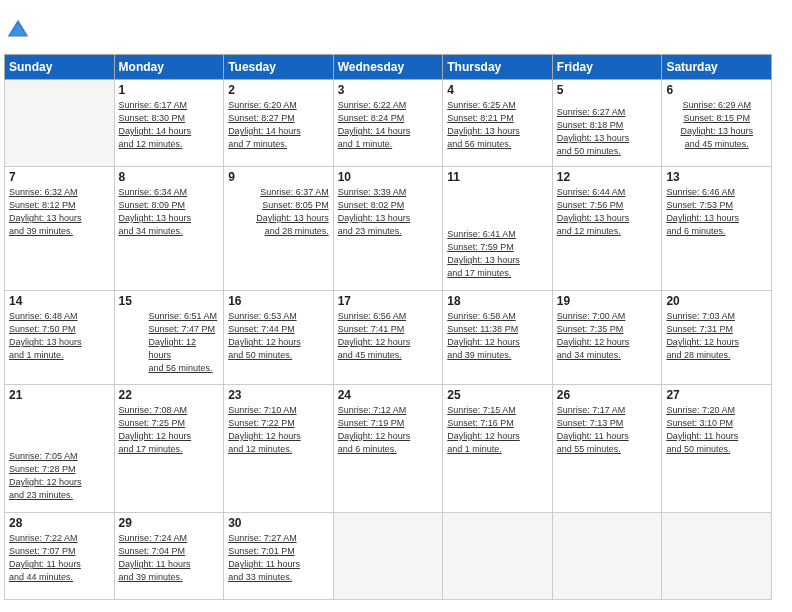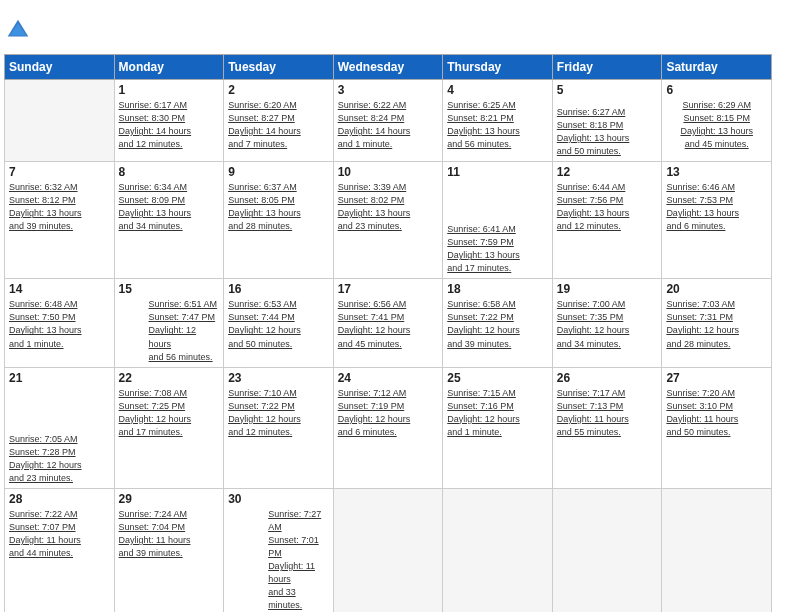--- a/index.html
+++ b/index.html
@@ -192,21 +192,21 @@
           </td>
           <td>
             <span class="day-number">8</span>
             <div class="day-info" style="white-space: pre-line;">Sunrise: 6:34 AM
 Sunset: 8:09 PM
 Daylight: 13 hours
 and 34 minutes.</div>
           </td>
           <td>
             <span class="day-number">9</span>
-            <div class="day-info" style="white-space: pre-line;">Sunrise: 6:37 AM
+            <div class="day-info" style="white-space: pre-line; text-align: right;">Sunrise: 6:37 AM
 Sunset: 8:05 PM
 Daylight: 13 hours
 and 28 minutes.</div>
           </td>
           <td>
             <span class="day-number">10</span>
             <div class="day-info" style="white-space: pre-line;">Sunrise: 3:39 AM
 Sunset: 8:02 PM
 Daylight: 13 hours
 and 23 minutes.</div>
@@ -258,21 +258,21 @@
           <td>
             <span class="day-number">17</span>
             <div class="day-info" style="white-space: pre-line;">Sunrise: 6:56 AM
 Sunset: 7:41 PM
 Daylight: 12 hours
 and 45 minutes.</div>
           </td>
           <td>
             <span class="day-number">18</span>
             <div class="day-info" style="white-space: pre-line;">Sunrise: 6:58 AM
-Sunset: 7:22 PM
+Sunset: 11:38 PM
 Daylight: 12 hours
 and 39 minutes.</div>
           </td>
           <td>
             <span class="day-number">19</span>
             <div class="day-info" style="white-space: pre-line;">Sunrise: 7:00 AM
 Sunset: 7:35 PM
 Daylight: 12 hours
 and 34 minutes.</div>
           </td>
@@ -345,21 +345,21 @@
           </td>
           <td>
             <span class="day-number">29</span>
             <div class="day-info" style="white-space: pre-line;">Sunrise: 7:24 AM
 Sunset: 7:04 PM
 Daylight: 11 hours
 and 39 minutes.</div>
           </td>
           <td>
             <span class="day-number">30</span>
-            <div class="day-info" style="white-space: pre-line; margin-left: 40px;">Sunrise: 7:27 AM
+            <div class="day-info" style="white-space: pre-line;">Sunrise: 7:27 AM
 Sunset: 7:01 PM
 Daylight: 11 hours
 and 33 minutes.</div>
           </td>
           <td class="empty"></td>
           <td class="empty"></td>
           <td class="empty"></td>
           <td class="empty"></td>
         </tr>
       </tbody>

